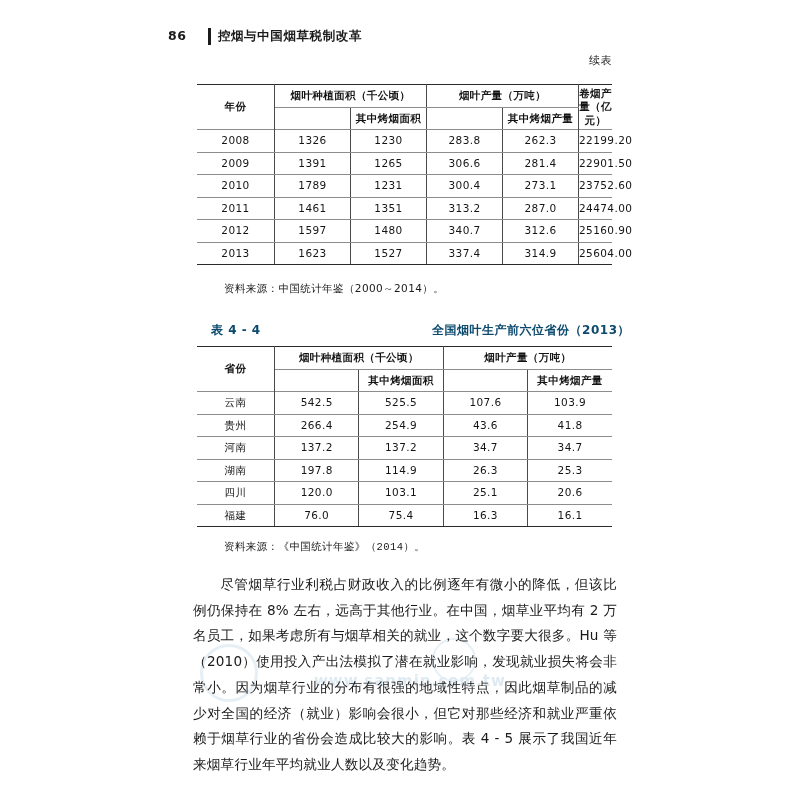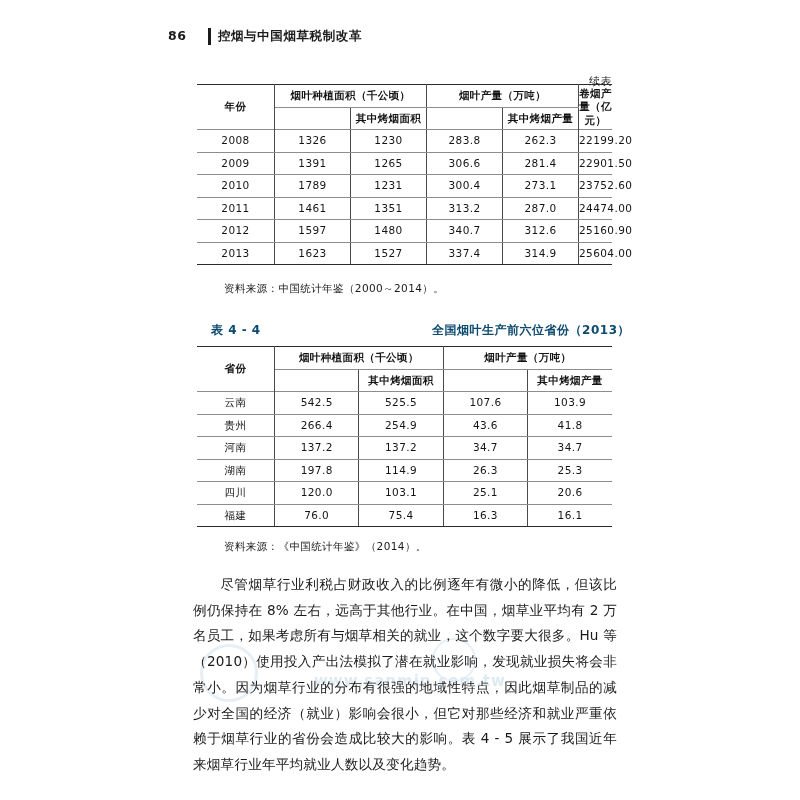--- a/index.html
+++ b/index.html
@@ -53,21 +53,21 @@
     font-weight: bold;
     color: #1b1b1b;
     letter-spacing: .6px;
     line-height: 1;
   }
 
   
   .cont-label {
     position: absolute;
     right: 188px;
-    top: 74px;
+    top: 53px;
     font-size: 11px;
     color: #222;
     letter-spacing: .5px;
   }
 
   
   .tbl-wrap {
     position: absolute;
     left: 197px;
     width: 415px;
@@ -165,21 +165,21 @@
 
   
   .src-note {
     position: absolute;
     left: 224px;
     font-size: 10.5px;
     color: #191919;
     letter-spacing: .4px;
   }
   #src1 { top: 282px; }
-  #src2 { top: 540px; }
+  #src2 { top: 540px; font-family: Liberation Mono, monospace; }
 
   
   .body-copy {
     position: absolute;
     left: 193px;
     top: 572px;
     width: 424px;
     font-size: 13.6px;
     font-weight: normal;
     line-height: 25.7px;

